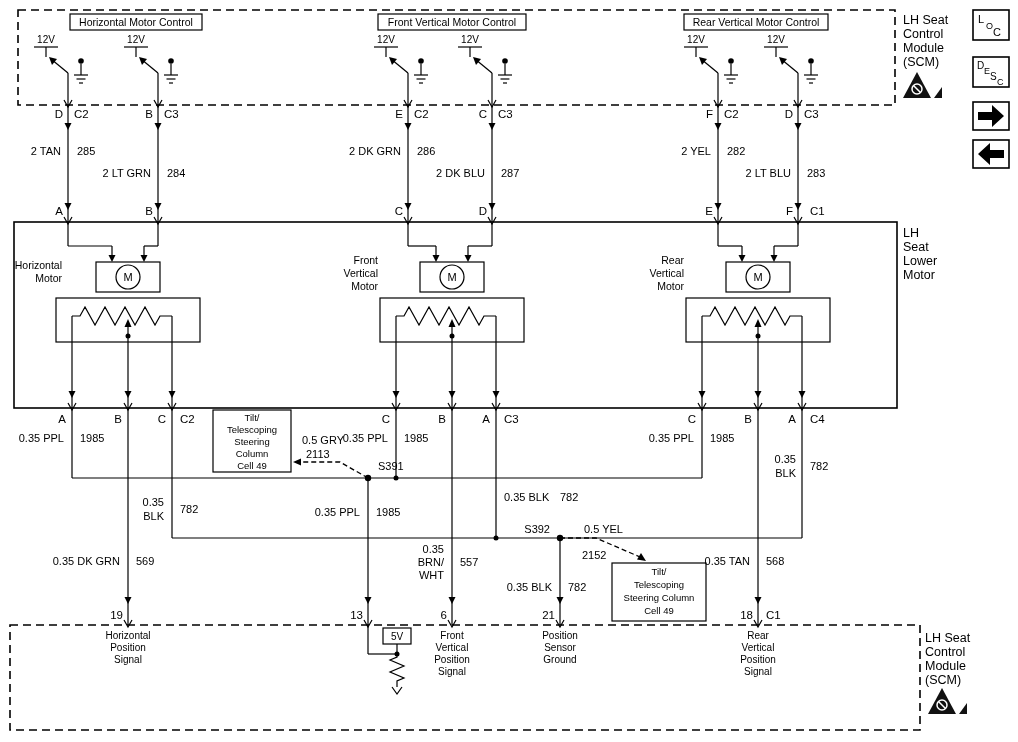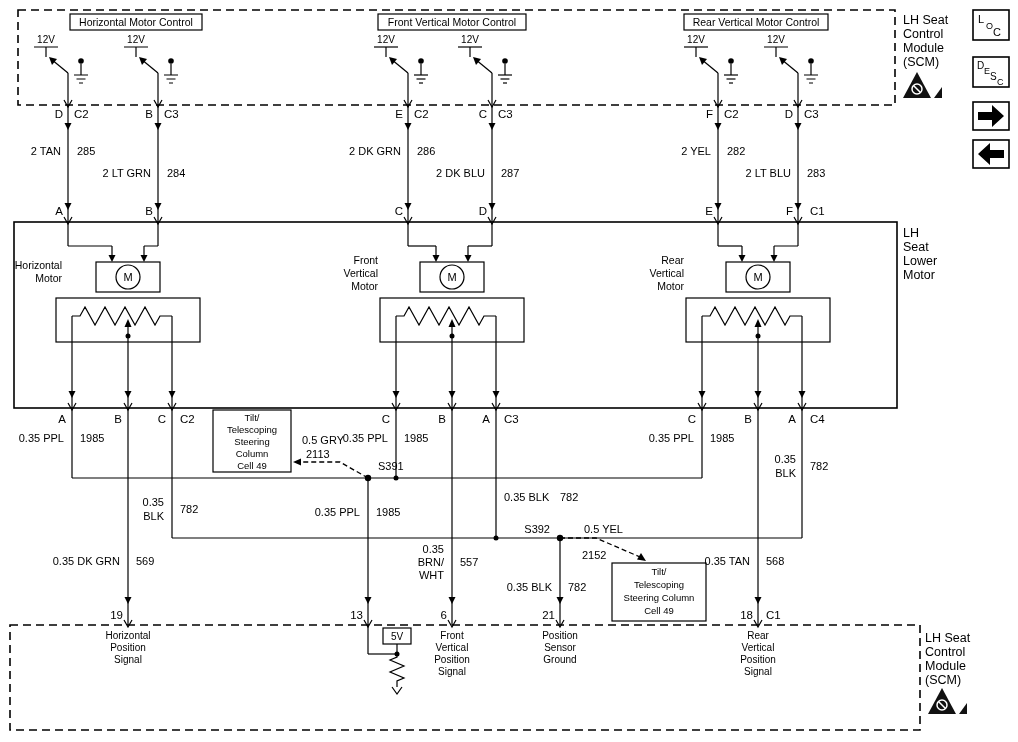--- a/index.html
+++ b/index.html
@@ -1,16 +1,16 @@
 <!DOCTYPE html>
 <html><head>
 <meta charset="utf-8">
 <style>
   html,body{margin:0;padding:0;background:#fff;}
-  .stage{position:relative;width:1018px;height:742px;background:#ffffff;overflow:hidden;border-radius:22px;}
+  .stage{position:relative;width:1018px;height:742px;background:#ffffff;overflow:hidden;}
   svg{position:absolute;left:0;top:0;}
   .t{font-family:"Liberation Sans","DejaVu Sans",sans-serif;fill:#000;}.f9{font-size:9px}.f95{font-size:9.5px}.f10{font-size:10px}
   .f105{font-size:10.5px}.f11{font-size:11px}.f115{font-size:11.5px}.f125{font-size:12.5px}
   .w{stroke:#000;stroke-width:1.2;fill:none;}
   .bx{stroke:#000;stroke-width:1.6;fill:none;}
   .dsh{stroke:#000;stroke-width:1.6;fill:none;stroke-dasharray:8 5;}
   .ref{stroke:#000;stroke-width:1.3;fill:none;stroke-dasharray:5 3;}
 </style>
 </head>
 <body>

